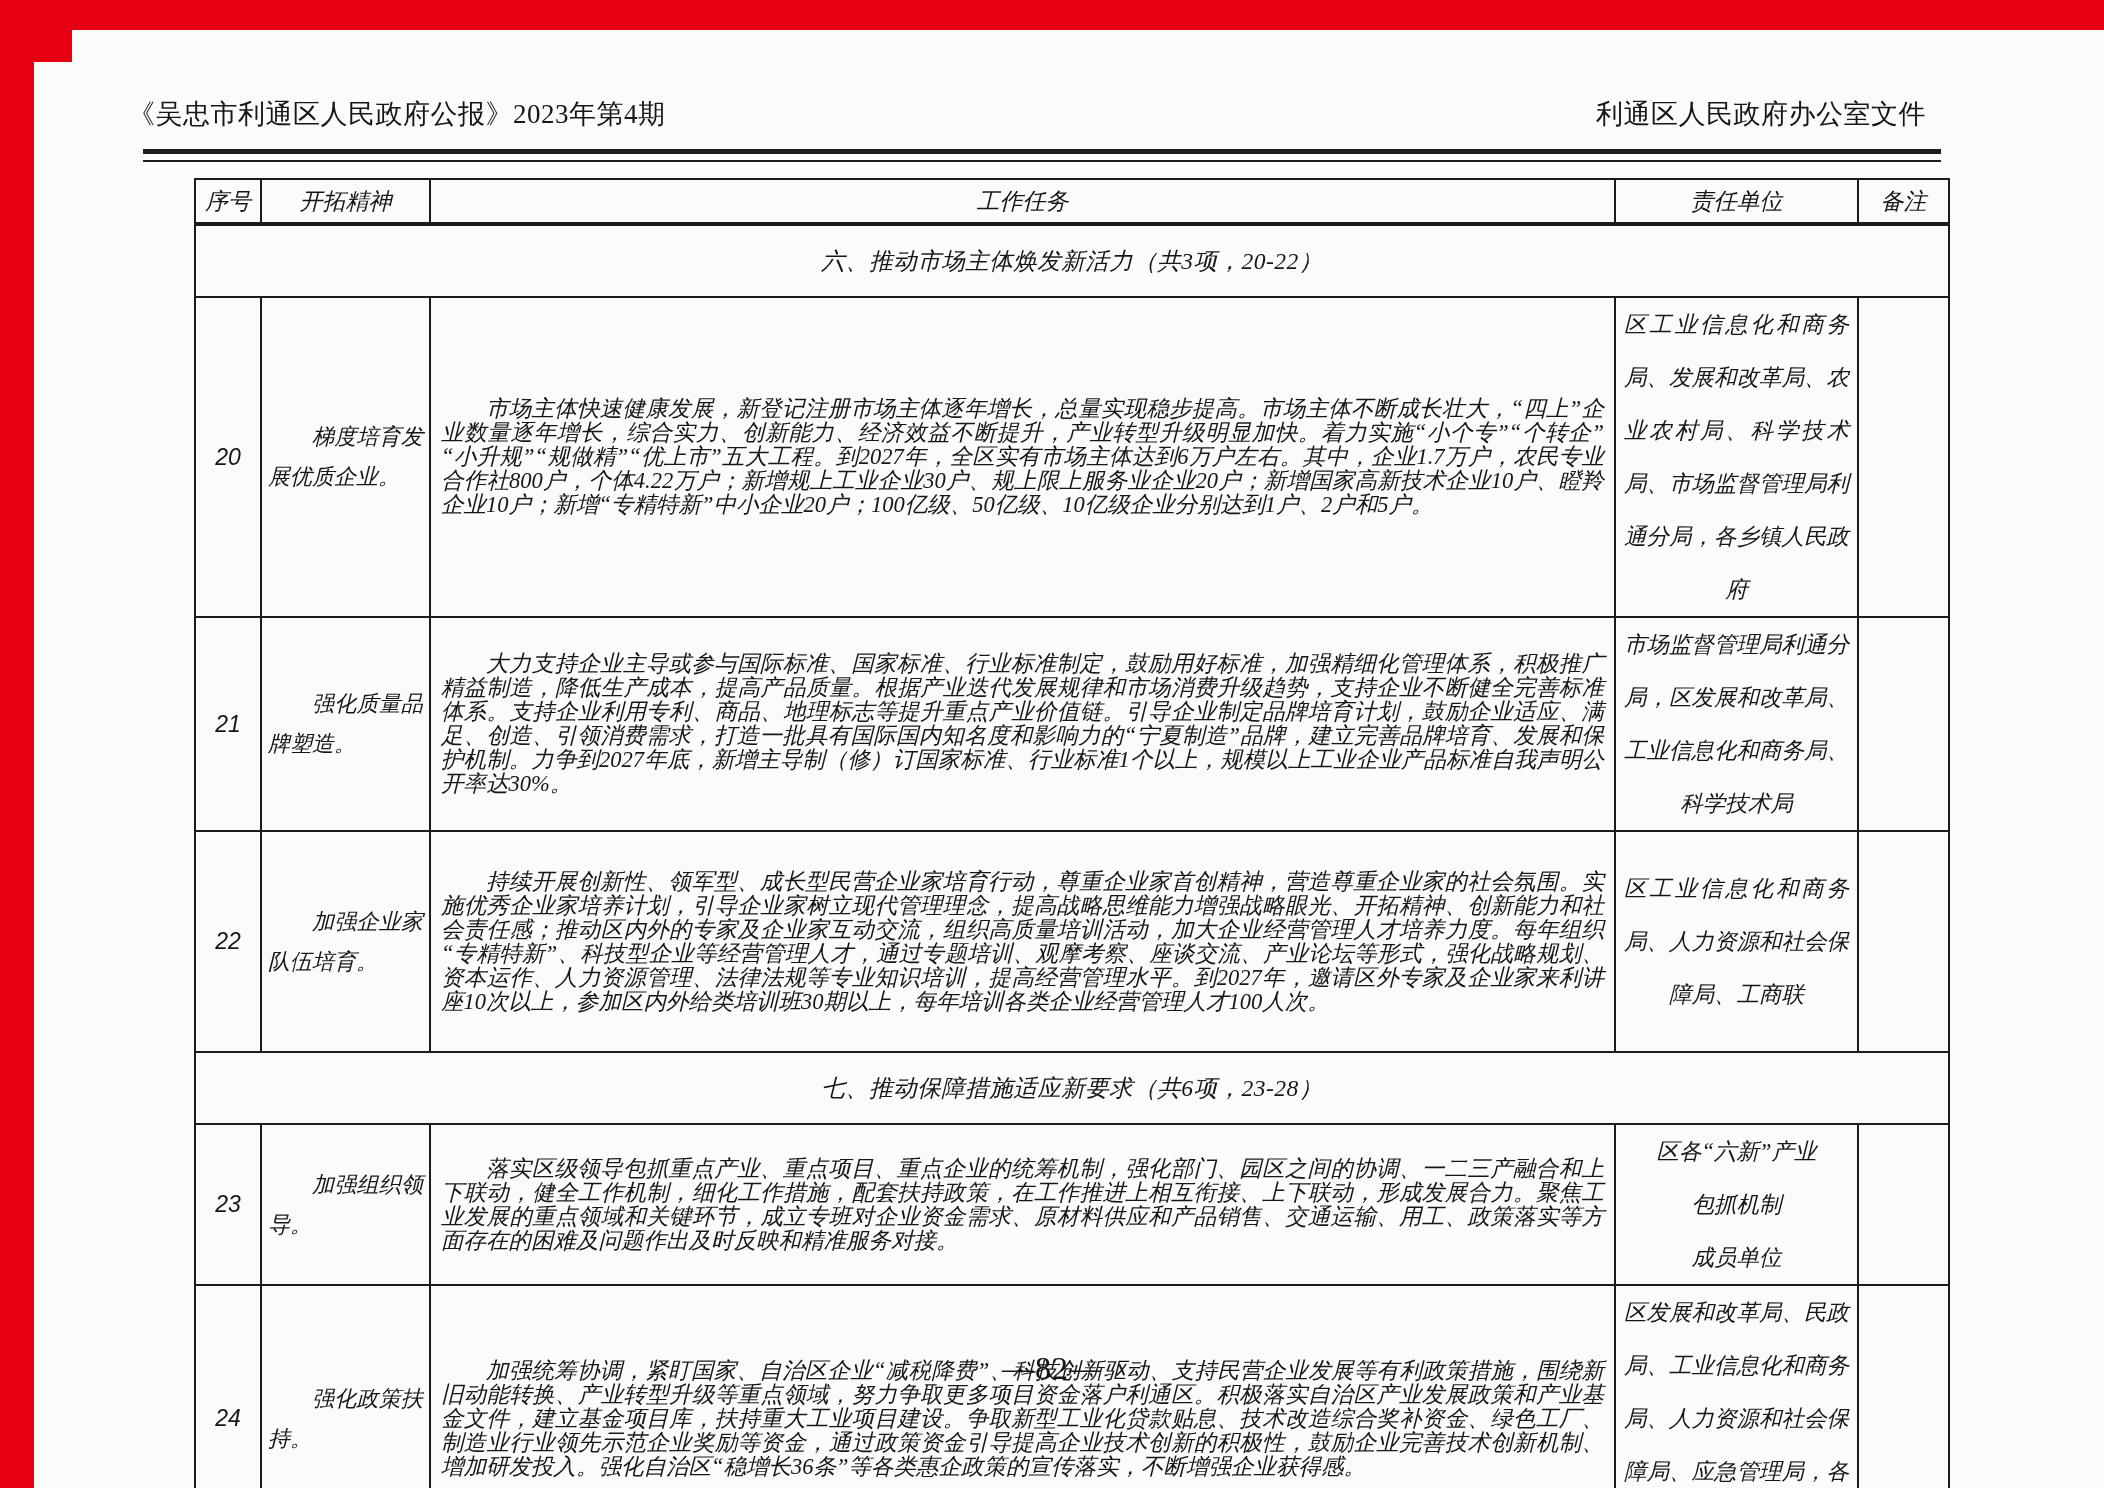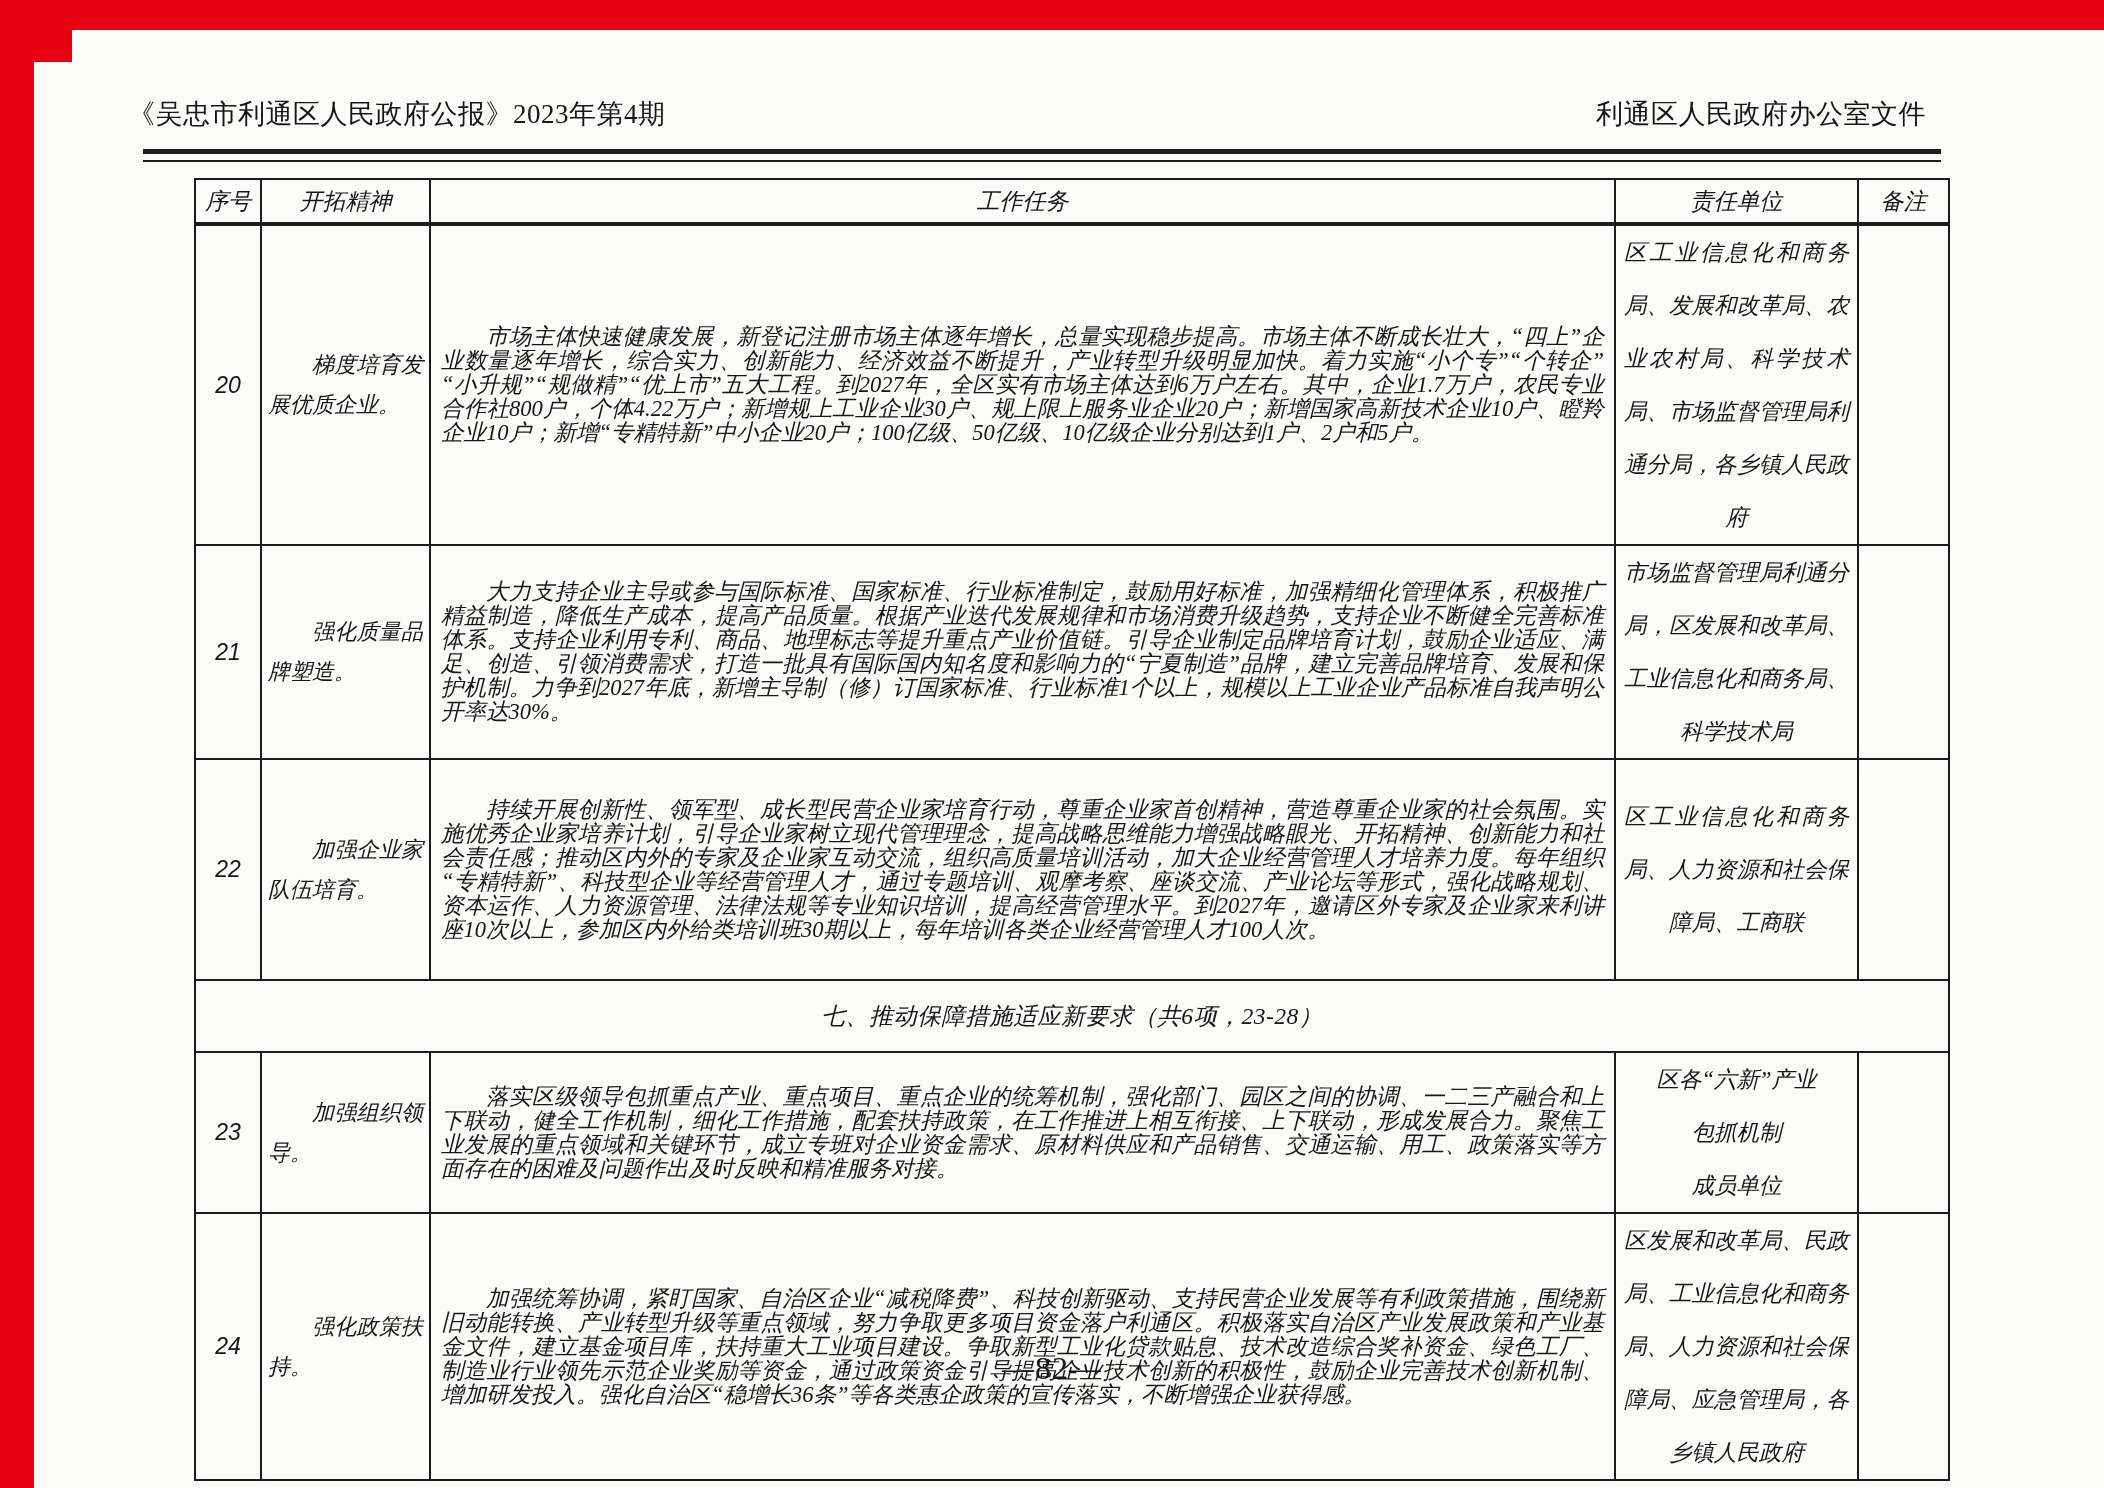--- a/index.html
+++ b/index.html
@@ -64,20 +64,23 @@
       <col style="width:91px">
   </colgroup>
   <tbody>
       <tr class="rh-head">
     <th>序号</th>
     <th>开拓精神</th>
     <th>工作任务</th>
     <th>责任单位</th>
     <th>备注</th>
   </tr>
+  <tr class="rh-sec">
+    <td colspan="5">六、推动市场主体焕发新活力（共3项，20-22）</td>
+  </tr>
   <tr class="r20">
     <td class="num-cell">20</td>
     <td class="goal-cell">
           <div>梯度培育发展优质企业。</div>
         </td>
     <td class="task-cell">
           <div>市场主体快速健康发展，新登记注册市场主体逐年增长，总量实现稳步提高。市场主体不断成长壮大，“四上”企业数量逐年增长，综合实力、创新能力、经济效益不断提升，产业转型升级明显加快。着力实施“小个专”“个转企”“小升规”“规做精”“优上市”五大工程。到2027年，全区实有市场主体达到6万户左右。其中，企业1.7万户，农民专业合作社800户，个体4.22万户；新增规上工业企业30户、规上限上服务业企业20户；新增国家高新技术企业10户、瞪羚企业10户；新增“专精特新”中小企业20户；100亿级、50亿级、10亿级企业分别达到1户、2户和5户。</div>
         </td>
     <td class="unit-cell">区工业信息化和商务局、发展和改革局、农业农村局、科学技术局、市场监督管理局利通分局，各乡镇人民政府</td>
     <td class="remark-cell"></td>

